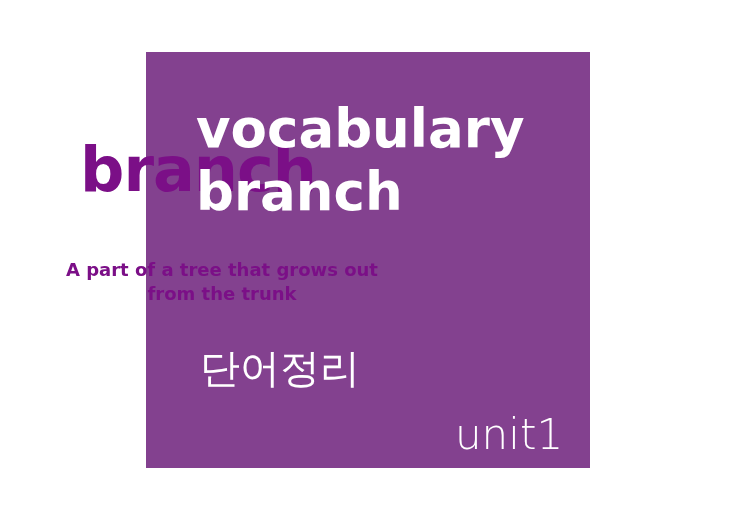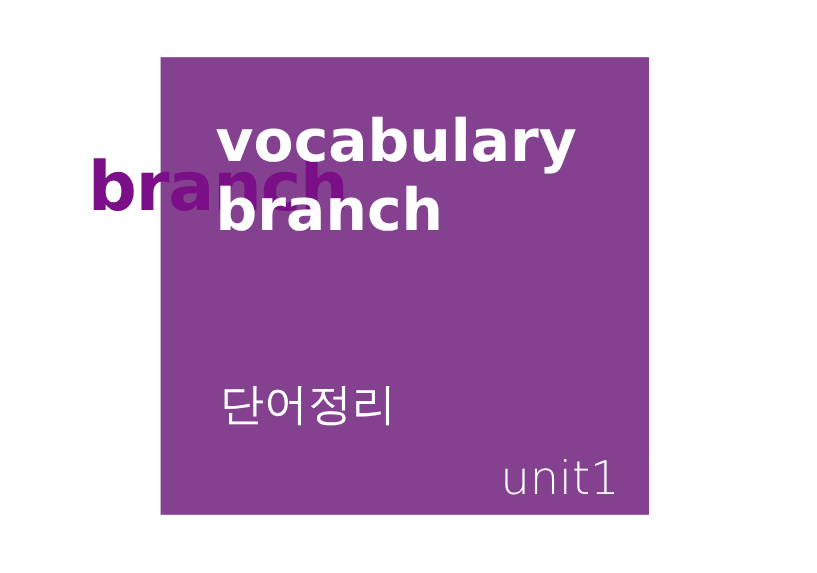--- a/index.html
+++ b/index.html
@@ -203,20 +203,21 @@
     <div class="limb l9"></div>
     <div class="limb l10"></div>
   </div>
 
   <div class="purple-main"></div>
 
   <div class="purple-overlay"></div>
 
   <div class="behind-layer">
     <div class="word-branch">branch</div>
+    <div class="definition">A part of a tree that grows out from the trunk</div>
   </div>
 
   <div class="fg-layer">
     <div class="title-block">
       <span class="title-line">vocabulary</span>
       <span class="title-line">branch</span>
     </div>
     <div class="korean">단어정리</div>
     <div class="unit">unit1</div>
   </div>

